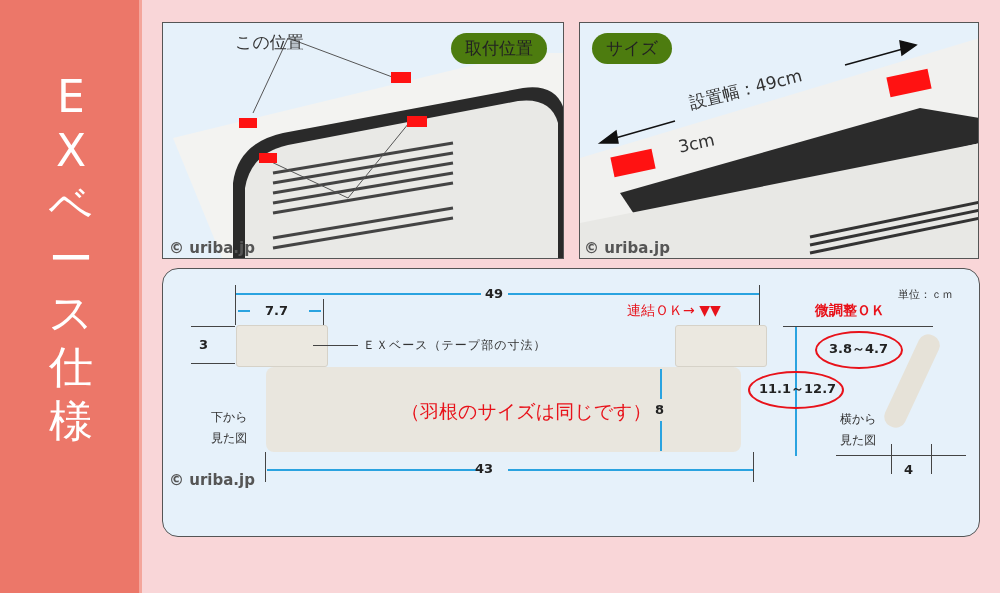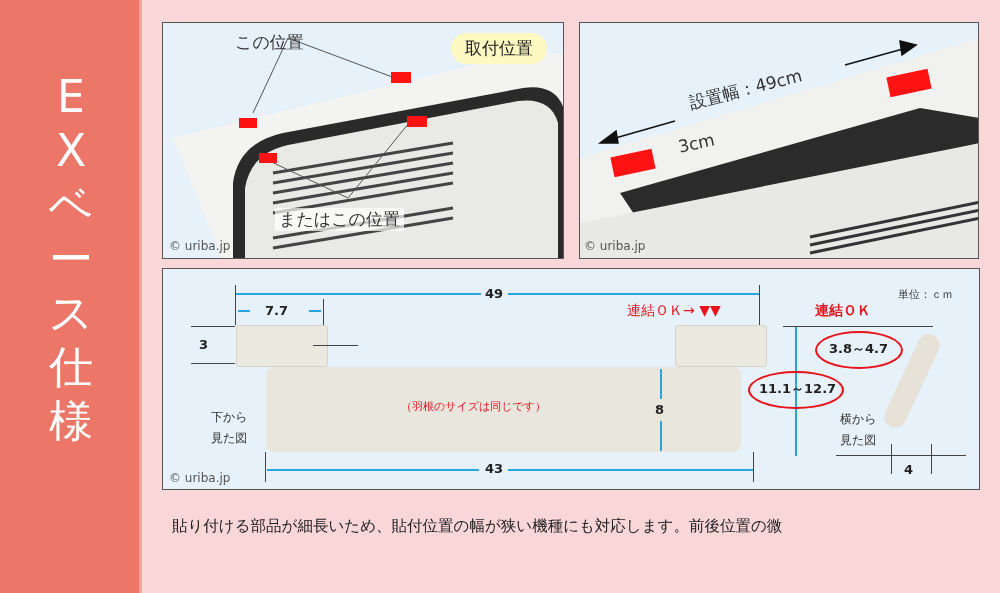--- a/index.html
+++ b/index.html
@@ -7,25 +7,25 @@
          background:#f9d6d8; font-family:"DejaVu Sans", sans-serif; }
   .sidebar { position:absolute; left:0; top:0; width:142px; height:593px; background:#ec7769; }
   .sidebar .title { position:absolute; left:0; top:70px; width:142px; text-align:center;
          color:#fff; font-size:44px; line-height:54px; }
   .sidebar .title span { display:block; }
   .sidebar .stripe { position:absolute; right:0; top:0; width:3px; height:100%; background:#f4a59b; }
 
   .panel { position:absolute; border:1.5px solid #555; background:#e6f1fa; overflow:hidden; box-sizing:border-box; }
   #p1 { left:162px; top:22px; width:402px; height:237px; }
   #p2 { left:579px; top:22px; width:400px; height:237px; }
-  #p3 { left:162px; top:268px; width:818px; height:222px; }
+  #p3 { left:162px; top:268px; width:818px; height:269px;border-radius:16px; }
 
-  .pill { position:absolute; background:#fef9c3; border-radius:16px; font-size:17px; color:#222; padding:4px 14px; }
+  .pill { position:absolute; background:#4d7c0f; border-radius:16px; font-size:17px; color:#222; padding:4px 14px; }
   .lbl { position:absolute; font-size:17px; color:#333; white-space:nowrap; }
-  .copy { position:absolute; font-size:12px; color:#555; font-weight:normal; }
+  .copy { position:absolute; font-size:15px; color:#555; font-weight:bold; }
   .redmark { position:absolute; background:#ff1212; }
   .dim { position:absolute; font-size:13px; font-weight:bold; color:#222; }
   .small { position:absolute; font-size:11px; color:#333; white-space:nowrap; }
   .red { color:#e8121a; }
   .bline { position:absolute; background:#2aa3e0; }
   .kline { position:absolute; background:#444; }
   .desc { position:absolute; left:172px; top:512px; width:820px; font-size:15.5px; line-height:28px; color:#222; }
   .ellipse { position:absolute; border:2px solid #e8121a; border-radius:50%; }
 </style>
 </head>
@@ -64,21 +64,20 @@
       <line x1="100" y1="135" x2="185" y2="175"></line>
         <line x1="185" y1="175" x2="250" y2="95"></line>
       </g>
   </svg>
   <div class="redmark" style="left:76px;top:95px;width:18px;height:10px;"></div>
   <div class="redmark" style="left:228px;top:49px;width:20px;height:11px;"></div>
   <div class="redmark" style="left:244px;top:93px;width:20px;height:11px;"></div>
   <div class="redmark" style="left:96px;top:130px;width:18px;height:10px;"></div>
   <div class="lbl" style="left:72px;top:8px;">この位置</div>
   <div class="pill" style="left:288px;top:10px;">取付位置</div>
-  <div class="lbl" style="left:112px;top:185px;background:rgba(255,255,255,.7);padding:0 4px;">またはこの位置</div>
   <div class="copy" style="left:6px;top:216px;">© uriba.jp</div>
 </div>
 
 <div class="panel" id="p2">
   <svg width="400" height="237" style="position:absolute;left:0;top:0">
     <polygon points="0,135 400,15 400,237 0,237" fill="#f1f1ef"></polygon>
     <polygon points="40,170 340,85 400,95 400,120 60,200" fill="#2b2b2b"></polygon>
     <polygon points="0,200 400,120 400,237 0,237" fill="#e8e8e5"></polygon>
     <g stroke="#333" stroke-width="3">
         <line x1="230" y1="230" x2="400" y2="195"></line>
@@ -87,20 +86,21 @@
       </g>
     <g stroke="#111" stroke-width="1.5" fill="#111">
       <line x1="25" y1="118" x2="95" y2="98"></line>
         <polygon points="20,120 36,108 38,120"></polygon>
       <line x1="265" y1="42" x2="330" y2="24"></line>
         <polygon points="336,22 320,18 322,32"></polygon>
     </g>
   </svg>
   <div class="redmark" style="left:32px;top:130px;width:42px;height:20px;transform:rotate(-12deg);"></div>
   <div class="redmark" style="left:308px;top:50px;width:42px;height:20px;transform:rotate(-12deg);"></div>
+  <div class="pill" style="left:12px;top:10px;">サイズ</div>
   <div class="lbl" style="left:108px;top:55px;transform:rotate(-14deg);">設置幅：49cm</div>
   <div class="lbl" style="left:98px;top:110px;transform:rotate(-12deg);">3cm</div>
   <div class="copy" style="left:4px;top:216px;">© uriba.jp</div>
 </div>
 
 <div class="panel" id="p3">
   <div class="bline" style="left:73px;top:24px;width:245px;height:2px;"></div>
   <div class="bline" style="left:345px;top:24px;width:252px;height:2px;"></div>
   <div class="dim" style="left:322px;top:17px;">49</div>
   <div class="kline" style="left:72px;top:16px;width:1px;height:40px;"></div>
@@ -111,41 +111,42 @@
   <div class="kline" style="left:160px;top:30px;width:1px;height:26px;"></div>
   <div class="dim" style="left:102px;top:34px;">7.7</div>
 
   <div class="kline" style="left:28px;top:57px;width:44px;height:1px;"></div>
   <div class="kline" style="left:28px;top:94px;width:44px;height:1px;"></div>
   <div class="dim" style="left:36px;top:68px;">3</div>
 
   <div style="position:absolute;left:73px;top:56px;width:90px;height:40px;background:#ebe8e0;border:1px solid #d6d2c8;border-radius:3px;"></div>
   <div style="position:absolute;left:512px;top:56px;width:90px;height:40px;background:#ebe8e0;border:1px solid #d6d2c8;border-radius:3px;"></div>
   <div class="kline" style="left:150px;top:76px;width:45px;height:1px;"></div>
+  <div class="small" style="left:200px;top:68px;font-size:12px;letter-spacing:1px;">ＥＸベース（テープ部の寸法）</div>
 
   <div style="position:absolute;left:103px;top:98px;width:475px;height:85px;background:#e9e6de;border-radius:8px;"></div>
-  <div class="small red" style="left:238px;top:130px;font-size:11px;">（羽根のサイズは同じです）</div>
+  <div class="small red" style="left:238px;top:130px;font-size:19px;">（羽根のサイズは同じです）</div>
 
   <div class="bline" style="left:497px;top:100px;width:2px;height:30px;"></div>
   <div class="bline" style="left:497px;top:152px;width:2px;height:30px;"></div>
   <div class="dim" style="left:492px;top:133px;">8</div>
 
   <div class="kline" style="left:102px;top:183px;width:1px;height:30px;"></div>
   <div class="kline" style="left:590px;top:183px;width:1px;height:30px;"></div>
   <div class="bline" style="left:104px;top:200px;width:212px;height:2px;"></div>
   <div class="bline" style="left:345px;top:200px;width:245px;height:2px;"></div>
-  <div class="dim" style="left:322px;top:192px;text-align:right;">43</div>
+  <div class="dim" style="left:312px;top:192px;text-align:right;">43</div>
 
   <div class="small" style="left:48px;top:138px;line-height:21px;font-size:12px;">
     <div>下から</div>
     <div>見た図</div>
   </div>
 
   <div class="small red" style="left:464px;top:33px;font-size:14px;font-weight:normal;">連結ＯＫ→ ▼▼</div>
-  <div class="small red" style="left:652px;top:33px;font-size:14px;font-weight:bold;">連結ＯＫ</div>
+  <div class="small red" style="left:652px;top:33px;font-size:14px;font-weight:bold;">微調整ＯＫ</div>
   <div class="small" style="left:735px;top:18px;">単位：ｃｍ</div>
 
   <div class="bline" style="left:632px;top:57px;width:2px;height:130px;"></div>
   <div class="kline" style="left:620px;top:57px;width:150px;height:1px;"></div>
   <div class="kline" style="left:673px;top:186px;width:130px;height:1px;"></div>
   <div class="ellipse" style="left:585px;top:102px;width:92px;height:34px;"></div>
   <div class="dim" style="left:596px;top:111px;">11.1～12.7</div>
   <div class="ellipse" style="left:652px;top:62px;width:84px;height:34px;"></div>
   <div class="dim" style="left:666px;top:71px;">3.8～4.7</div>
 
@@ -155,14 +156,13 @@
     <div>見た図</div>
   </div>
   <div class="kline" style="left:728px;top:175px;width:1px;height:30px;"></div>
   <div class="kline" style="left:768px;top:175px;width:1px;height:30px;"></div>
   <div class="dim" style="left:741px;top:193px;">4</div>
 
   <div class="copy" style="left:6px;top:202px;">© uriba.jp</div>
 </div>
 
 <div class="desc">
-  <div>貼り付ける部品が細長いため、貼付位置の幅が狭い機種にも対応します。前後位置の微</div>
 </div>
 
 </body></html>

